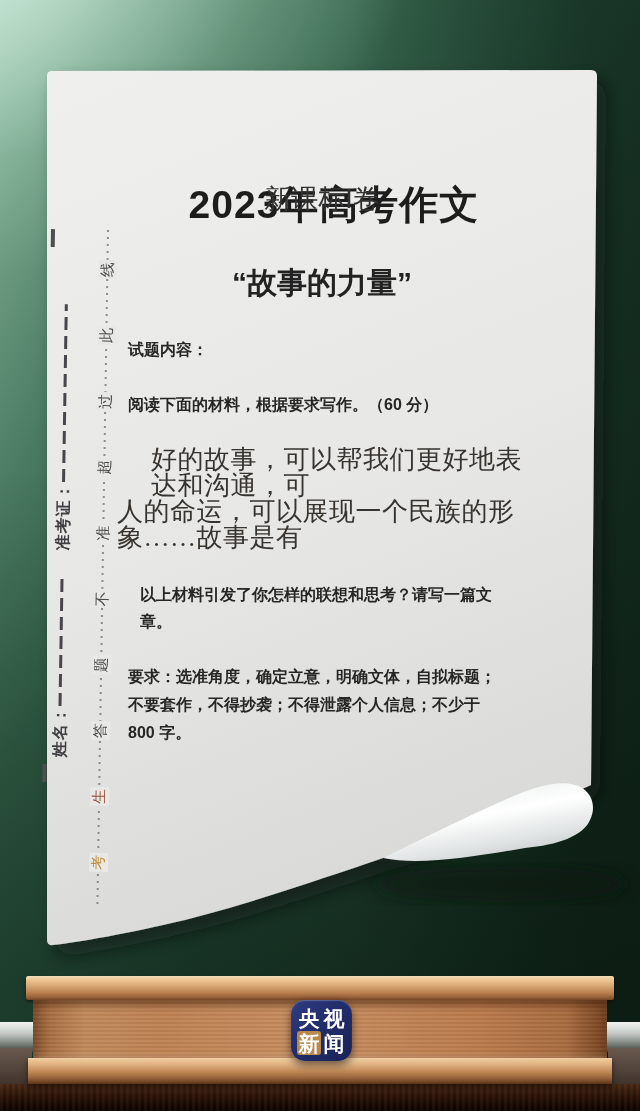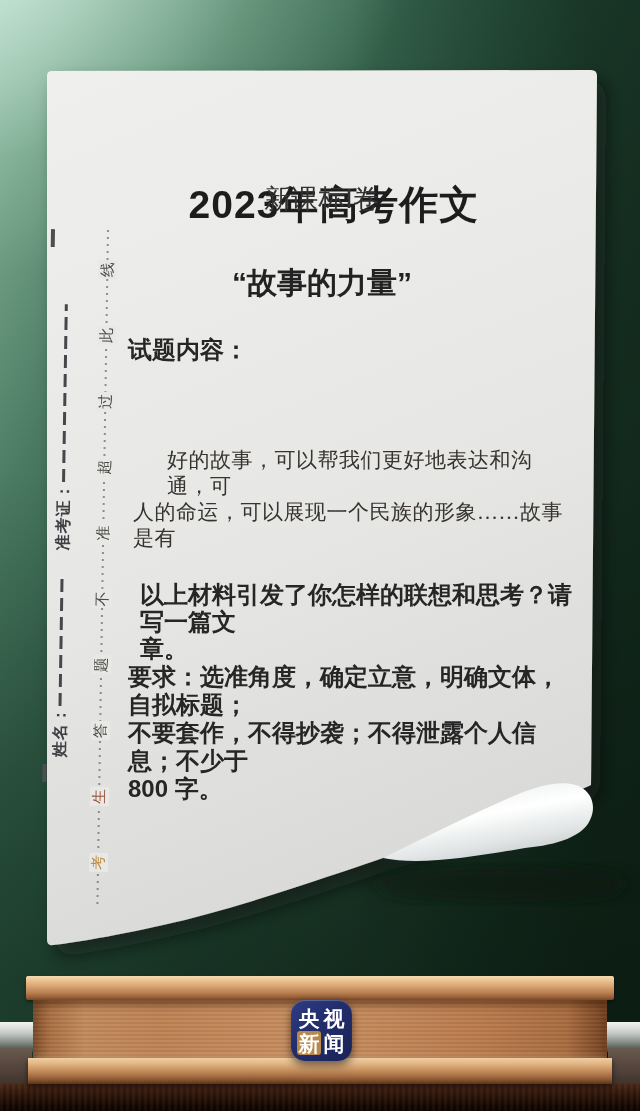--- a/index.html
+++ b/index.html
@@ -15,25 +15,25 @@
       radial-gradient(640px 500px at -4% -6%, rgba(216,242,228,.85), rgba(150,195,170,.32) 45%, rgba(0,0,0,0) 68%),
       linear-gradient(118deg,#9fc9b3 0%,#6f9e84 10%,#4a7a61 22%,#336049 34%,#27513d 46%,#1f4231 58%,#1b392a 70%,#183325 82%,#152d20 100%);
   }
 
   
   .paper-content{left:47px;top:71px;width:550px;height:877px;color:#252525;}
   .t-center{left:0;width:100%;text-align:center;}
   .title{top:107px;font-size:39px;font-weight:900;letter-spacing:1px;color:#1d1d1d;padding-left:12px;}
   .subtitle{top:110px;font-size:27px;font-weight:500;color:#333;}
   .headline{top:192px;font-size:30px;font-weight:700;color:#222;}
-  .bold-block{left:81px;width:436px;font-size:24px;font-weight:700;color:#262626;line-height:28px;}
+  .bold-block{left:81px;width:436px;font-size:16px;font-weight:700;color:#262626;line-height:28px;}
   .section-label{top:265px;}
   .instruction{top:320px;}
-  .material{left:86px;top:376px;width:430px;font-family:"Liberation Serif","DejaVu Serif",serif;
-            font-size:21px;line-height:26px;color:#37332e;letter-spacing:.5px;}
+  .material{left:70px;top:376px;width:430px;font-family:"Liberation Serif","DejaVu Serif",serif;
+            font-size:26px;line-height:26px;color:#37332e;letter-spacing:.5px;}
   .material .line.indent{padding-left:34px;}
   .prompt{top:510px;line-height:27px;margin-left:12px;}
   .requirements{top:592px;line-height:28px;}
 
   
   .seal{left:0;top:0;width:640px;height:1111px;transform:rotate(.9deg);transform-origin:109px 230px;pointer-events:none;}
   .dash-sparse{left:51px;top:230px;width:4px;height:600px;
     background:repeating-linear-gradient(180deg,#4e4e52 0 18px,rgba(0,0,0,0) 18px 535px);}
   .vline{transform-origin:0 0;transform:rotate(-90deg);white-space:nowrap;}
   .vline-labels{left:58px;top:758px;width:530px;font-size:16px;font-weight:700;color:#3f3f43;letter-spacing:1px;}
@@ -121,20 +121,21 @@
          C 594 798 595 810 590 820 C 583 836 558 845 525 848
          C 478 856 420 866 383 858 Z"></path>
   </g>
 </svg>
 
 <div class="abs paper-content">
   <div class="abs t-center title">2023年高考作文</div>
   <div class="abs t-center subtitle">新课标I卷</div>
   <div class="abs t-center headline">“故事的力量”</div>
   <div class="abs bold-block section-label">试题内容：</div>
+  <div class="abs bold-block instruction">阅读下面的材料，根据要求写作。（60 分）</div>
   <div class="abs material">
     <div class="line indent">好的故事，可以帮我们更好地表达和沟通，可</div>
     <div class="line">人的命运，可以展现一个民族的形象……故事是有</div>
   </div>
   <div class="abs bold-block prompt">
     <div>以上材料引发了你怎样的联想和思考？请写一篇文</div>
     <div>章。</div>
   </div>
   <div class="abs bold-block requirements">
     <div>要求：选准角度，确定立意，明确文体，自拟标题；</div>

